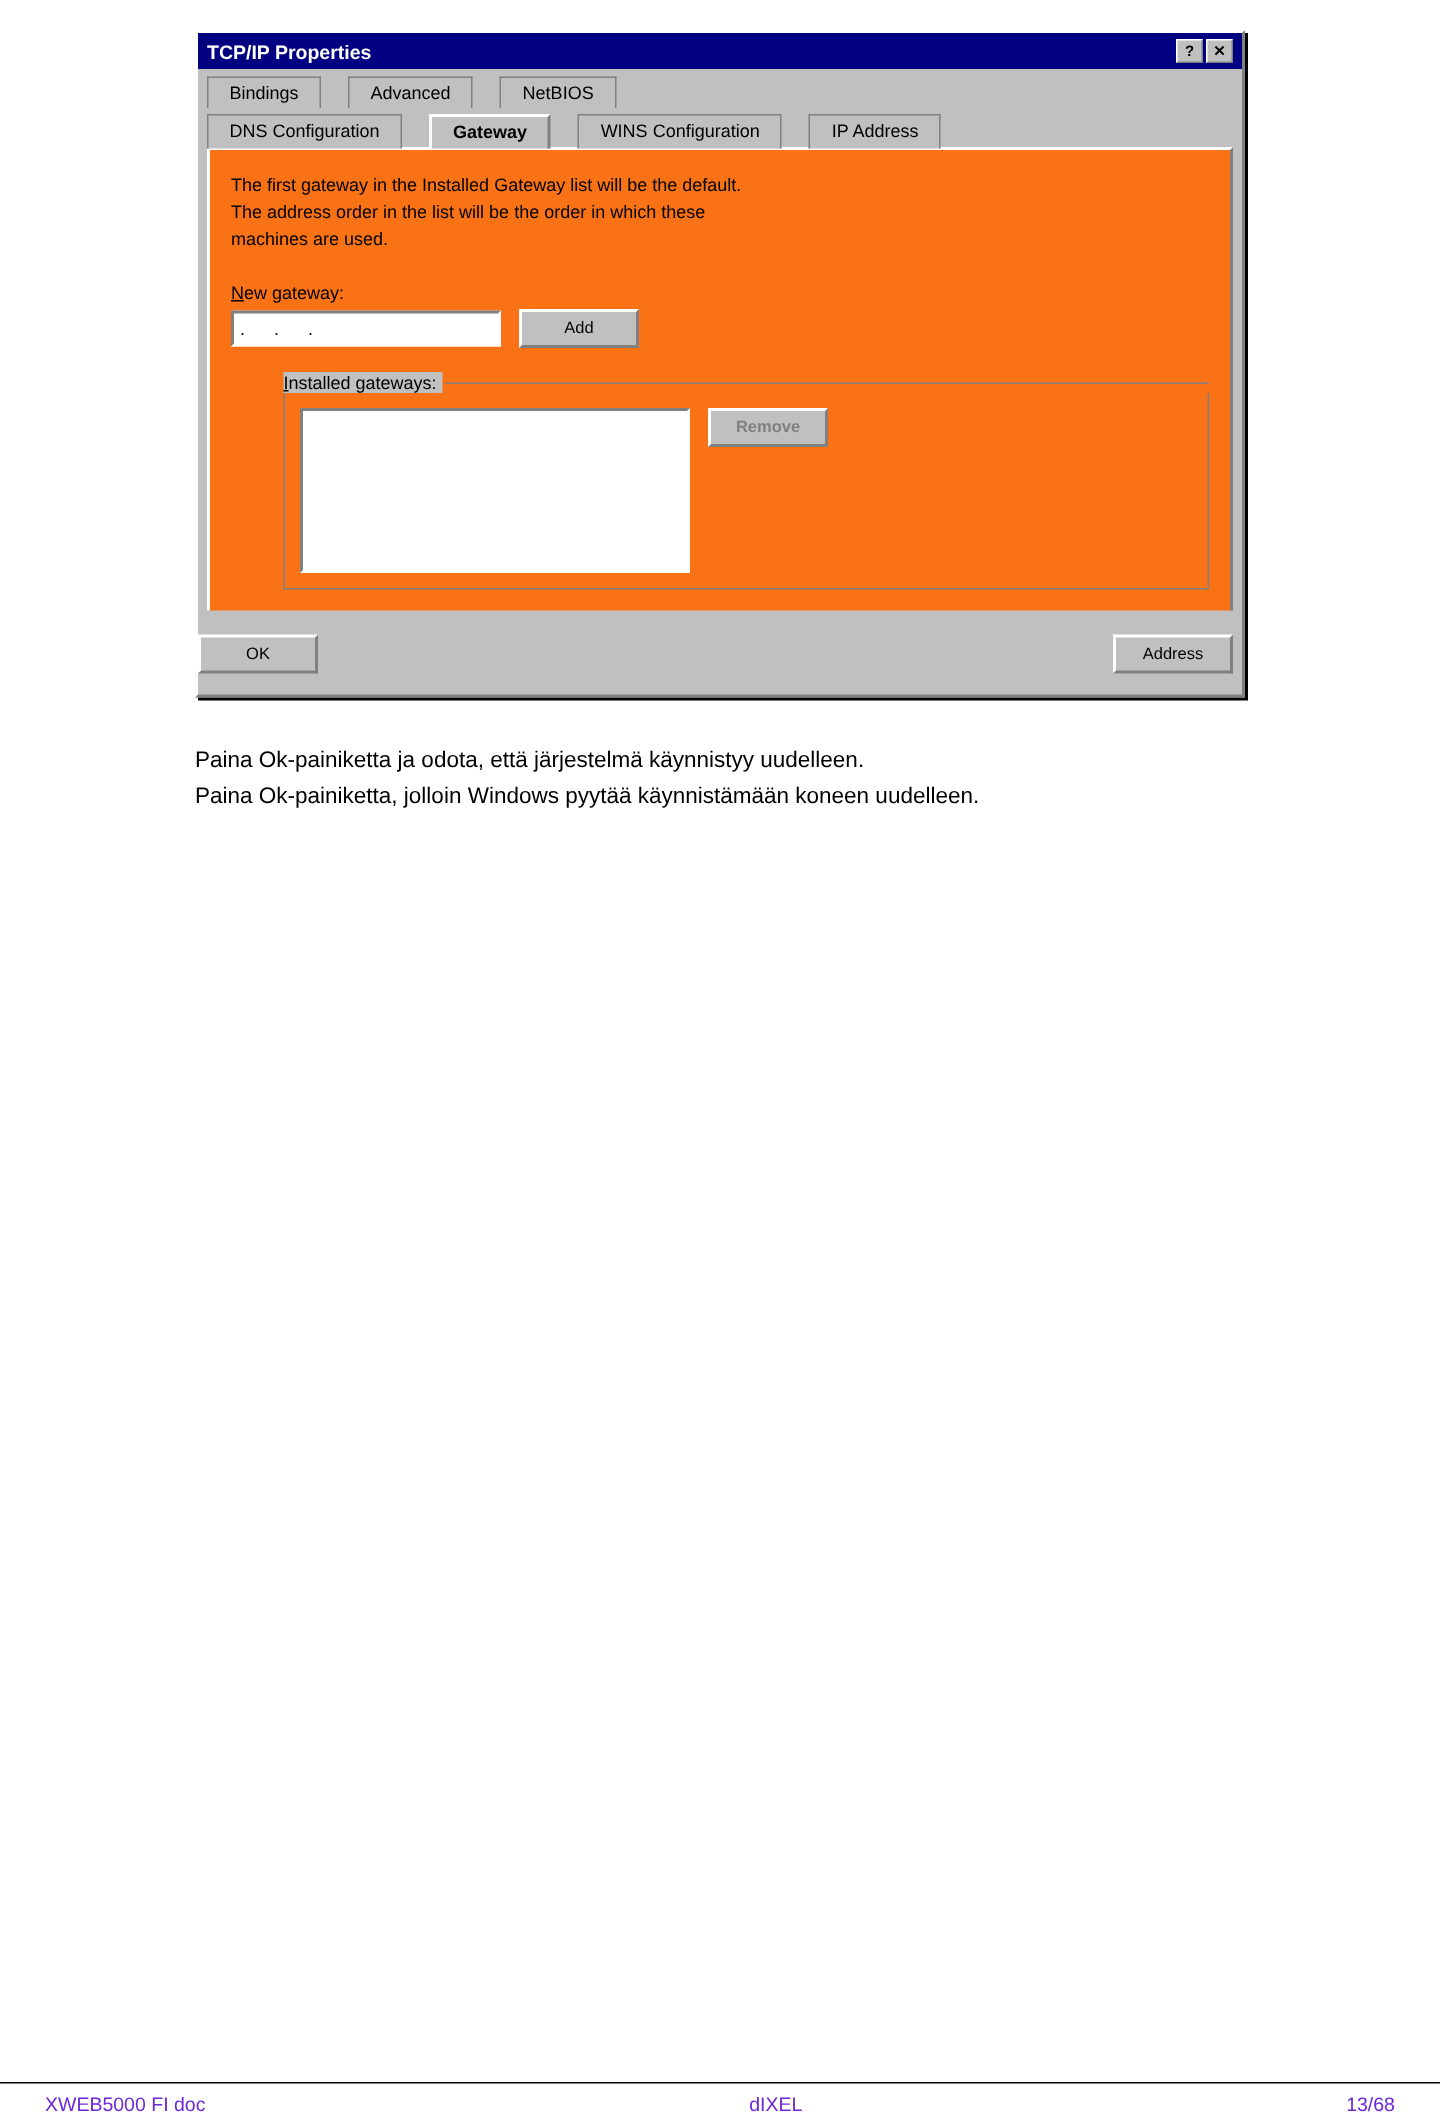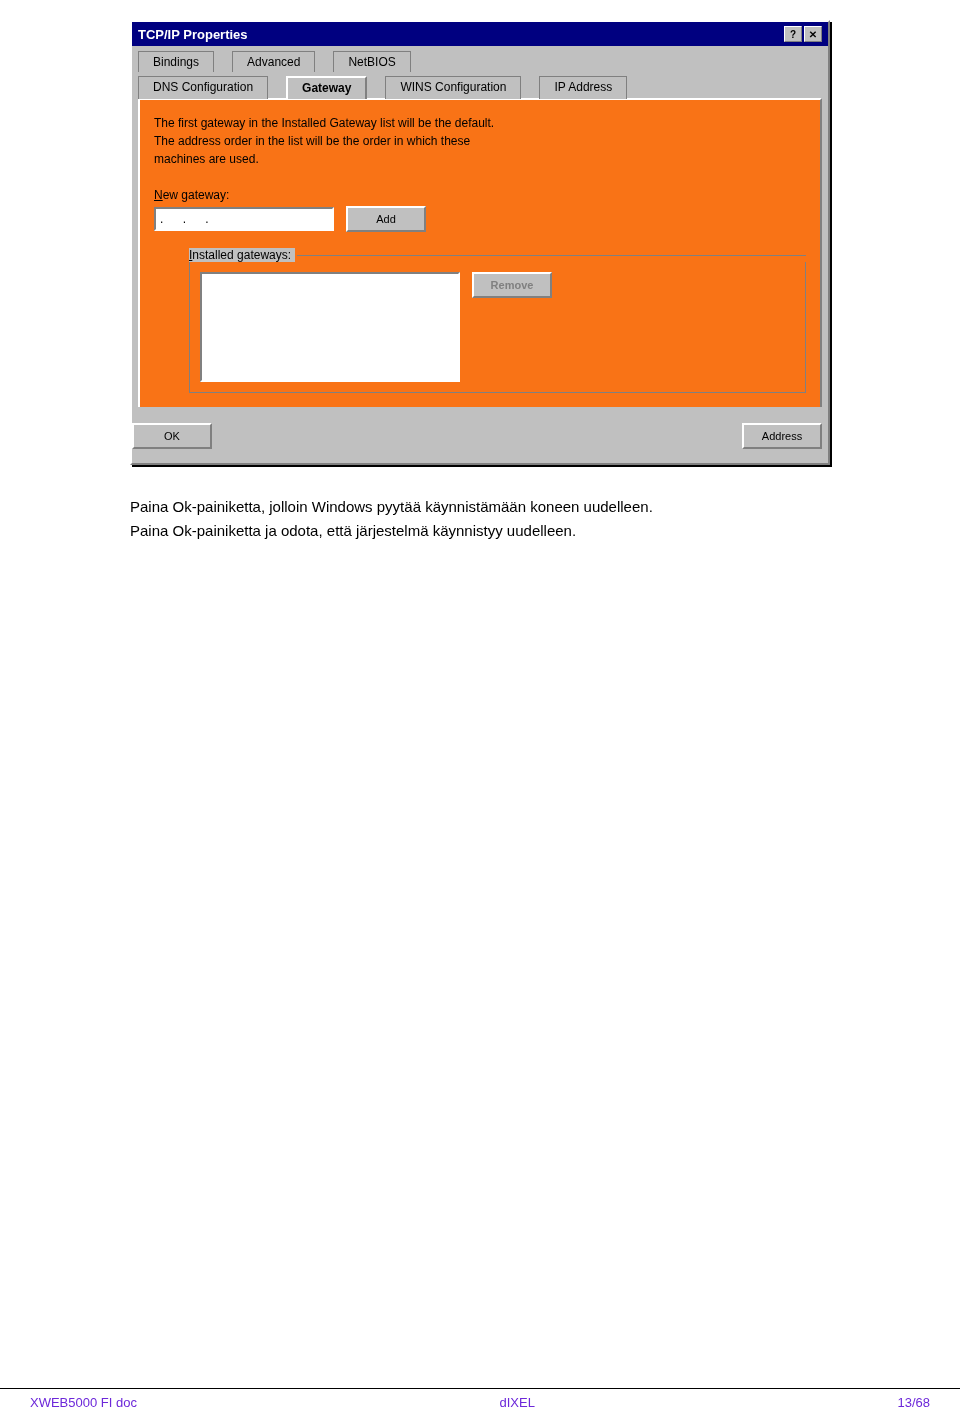--- a/index.html
+++ b/index.html
@@ -271,22 +271,22 @@
     </div>
 
     <div class="dialog-footer">
       <button class="win-button">OK</button>
       <button class="win-button">Address</button>
     </div>
 
   </div>
 
   <div class="page-text">
+    <div>Paina Ok-painiketta ja odota, että järjestelmä käynnistyy uudelleen.</div>
     <div>Paina Ok-painiketta, jolloin Windows pyytää käynnistämään koneen uudelleen.</div>
-    <div>Paina Ok-painiketta ja odota, että järjestelmä käynnistyy uudelleen.</div>
   </div>
 
 </div>
 
 <div class="page-footer">
   <span>XWEB5000 FI doc</span>
   <span>dIXEL</span>
   <span>13/68</span>
 </div>
 

